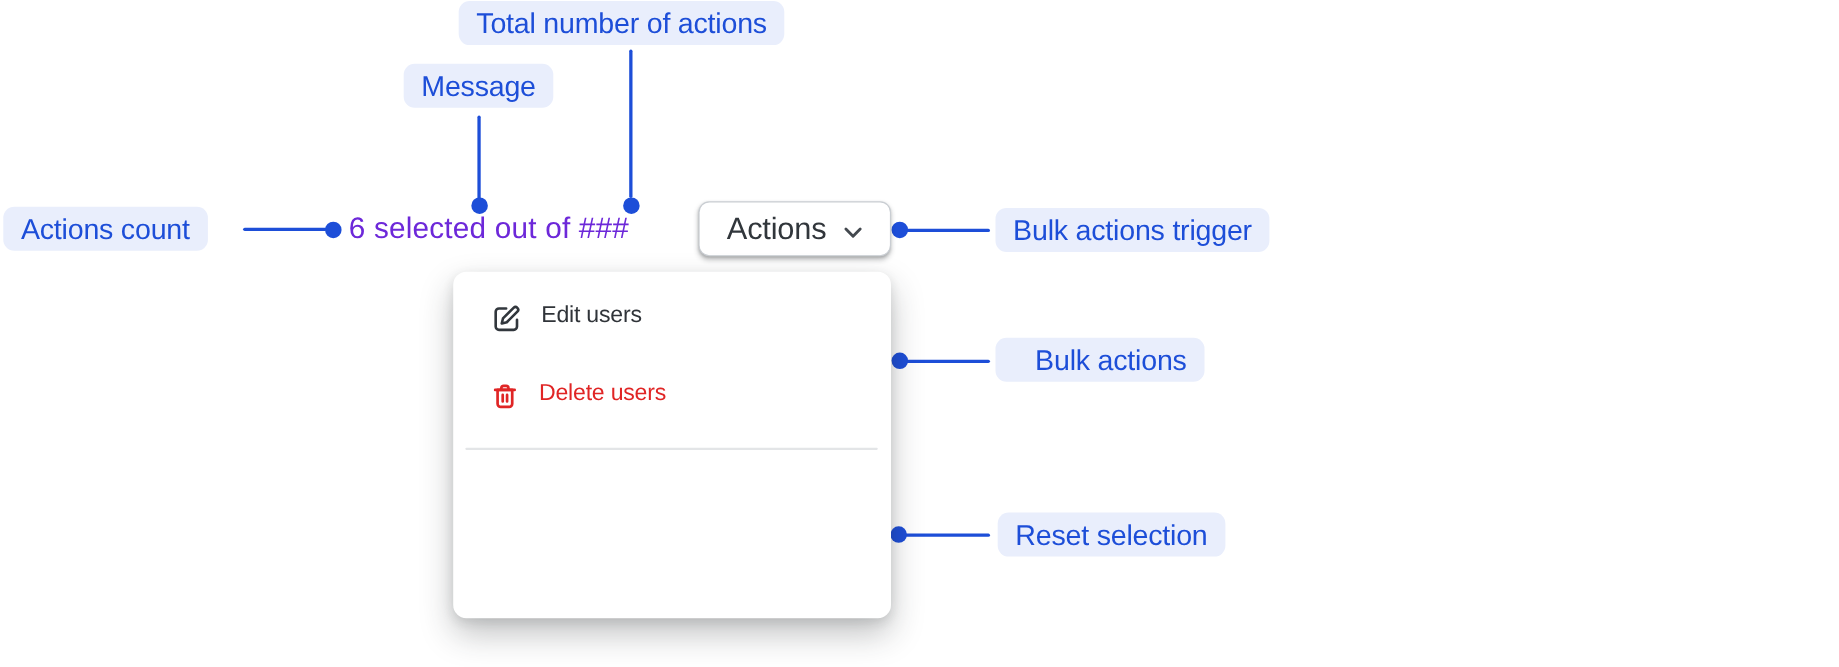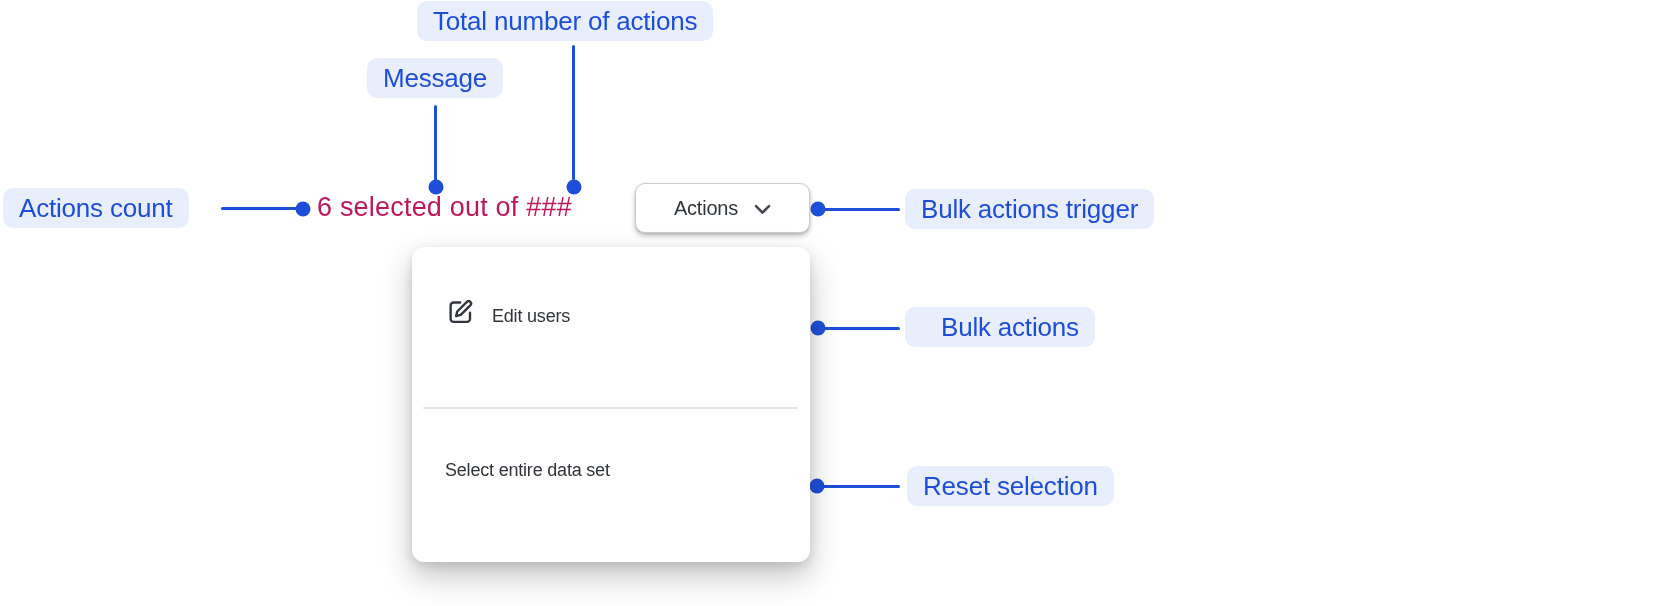--- a/index.html
+++ b/index.html
@@ -23,43 +23,43 @@
   .h-line { position:absolute; height:3px; background:#1d4ed8; border-radius:2px; }
   .v-line { position:absolute; width:3px;  background:#1d4ed8; border-radius:2px; }
   .dot {
     position:absolute; width:15px; height:15px; border-radius:50%;
     background:#1d4ed8; transform:translate(-50%,-50%);
   }
 
   
   .selection-message {
     position:absolute; left:317px; top:192px;
-    font-size:27px; color:#be185d; letter-spacing:0.2px; white-space:nowrap;
+    font-size:27px; color:#6d28d9; letter-spacing:0.2px; white-space:nowrap;
   }
 
   
   .actions-button {
     position:absolute; left:635px; top:183px; width:175px; height:50px;
     background:#fff; border:1px solid #c9cdd2; border-radius:10px;
     display:flex; align-items:center; justify-content:center; gap:16px;
-    font-size:20px; color:#31363b; letter-spacing:-0.2px; cursor:pointer;
+    font-size:28px; color:#31363b; letter-spacing:-0.2px; cursor:pointer;
     box-shadow:0 3px 5px rgba(40,44,48,0.28), 0 1px 2px rgba(40,44,48,0.15);
   }
   .actions-button .chev { display:block; }
 
   
   .menu-panel {
     position:absolute; left:412px; top:247px; width:398px; height:315px;
     background:#fff; border-radius:12px;
     box-shadow:0 14px 30px rgba(35,38,42,0.28), 0 3px 10px rgba(35,38,42,0.12);
   }
   .menu-item {
-    position:absolute; display:flex; align-items:flex-end; gap:17px;
-    font-size:18px; color:#303439; letter-spacing:-0.2px;
-    white-space:nowrap; cursor:pointer; height:34px;margin-top:18px;
+    position:absolute; display:flex; align-items:flex-start; gap:17px;
+    font-size:21px; color:#303439; letter-spacing:-0.2px;
+    white-space:nowrap; cursor:pointer; height:34px;
   }
   .menu-item.critical { color:#e02525; }
   .menu-item .mi-icon { display:flex; align-items:center; }
   .menu-divider {
     position:absolute; left:11px; top:160px; width:375px; height:2px;
     background:#e3e5e7; border-radius:1px;
   }
 </style>
 </head>
 <body>
@@ -110,21 +110,29 @@
   <div class="menu-item" style="left:33px; top:28px;">
     <span class="mi-icon">
       <svg width="30" height="30" viewBox="0 0 24 24" fill="none">
         <path d="M20 12.6v4.9a2.4 2.4 0 0 1-2.4 2.4H6.9a2.4 2.4 0 0 1-2.4-2.4V6.8a2.4 2.4 0 0 1 2.4-2.4h5.2" stroke="#32373d" stroke-width="1.9" stroke-linecap="round" stroke-linejoin="round"></path>
         <path d="M17.5 3.9a1.95 1.95 0 0 1 2.76 2.76l-7.7 7.7-3.66.9.9-3.66z" stroke="#32373d" stroke-width="1.9" stroke-linecap="round" stroke-linejoin="round"></path>
       </svg>
     </span>
     <span>Edit users</span>
   </div>
 
+  <div class="menu-item critical" style="left:33px; top:99px;">
+    <span class="mi-icon">
+      <svg width="28" height="30" viewBox="0 0 24 24" fill="none">
+        <path d="M4.4 6.4h15.2" stroke="#e02525" stroke-width="2.1" stroke-linecap="round"></path>
+        <path d="M9.2 6.1v-1a1.9 1.9 0 0 1 1.9-1.9h1.8a1.9 1.9 0 0 1 1.9 1.9v1" stroke="#e02525" stroke-width="2.1" stroke-linecap="round" stroke-linejoin="round"></path>
+        <path d="M6.3 6.4h11.4v10.8a2.4 2.4 0 0 1-2.4 2.4H8.7a2.4 2.4 0 0 1-2.4-2.4z" stroke="#e02525" stroke-width="2.1" stroke-linecap="round" stroke-linejoin="round"></path>
+        <path d="M10.3 10.3v5.1M13.7 10.3v5.1" stroke="#e02525" stroke-width="2.1" stroke-linecap="round"></path>
+      </svg>
+    </span>
+    <span>Delete users</span>
+  </div>
 
   <div class="menu-divider"></div>
 
-  <div class="menu-item" style="left:33px; top:182px;">
-    <span>Select entire data set</span>
-  </div>
 
 
 </div>
 
 </body></html>

